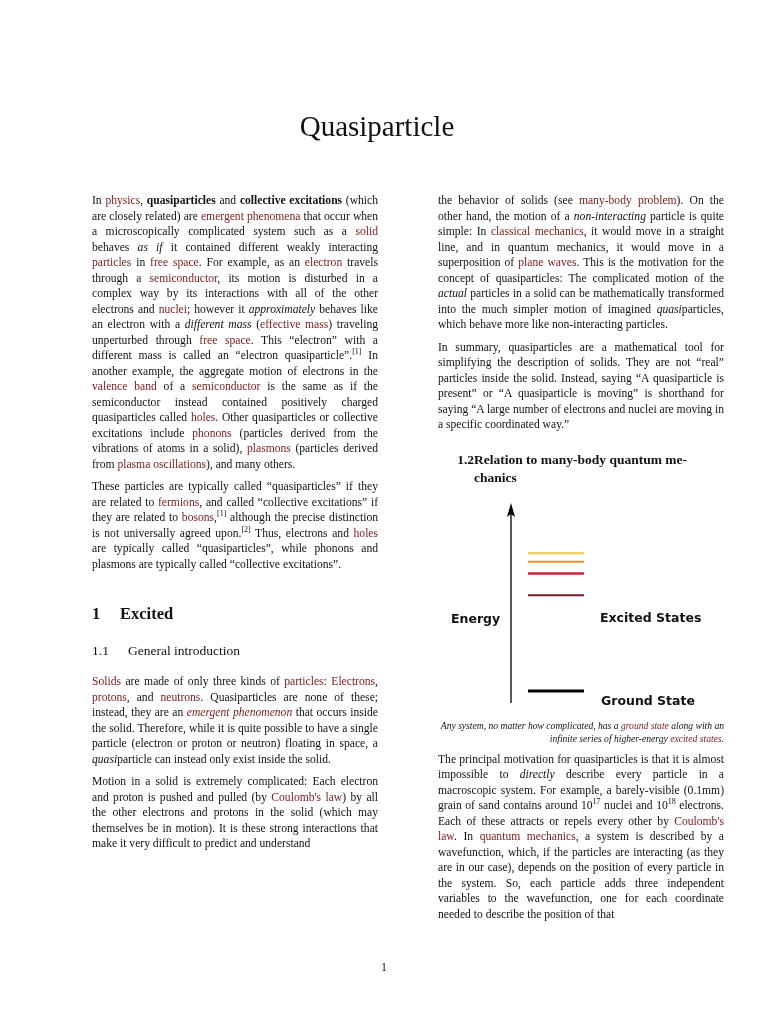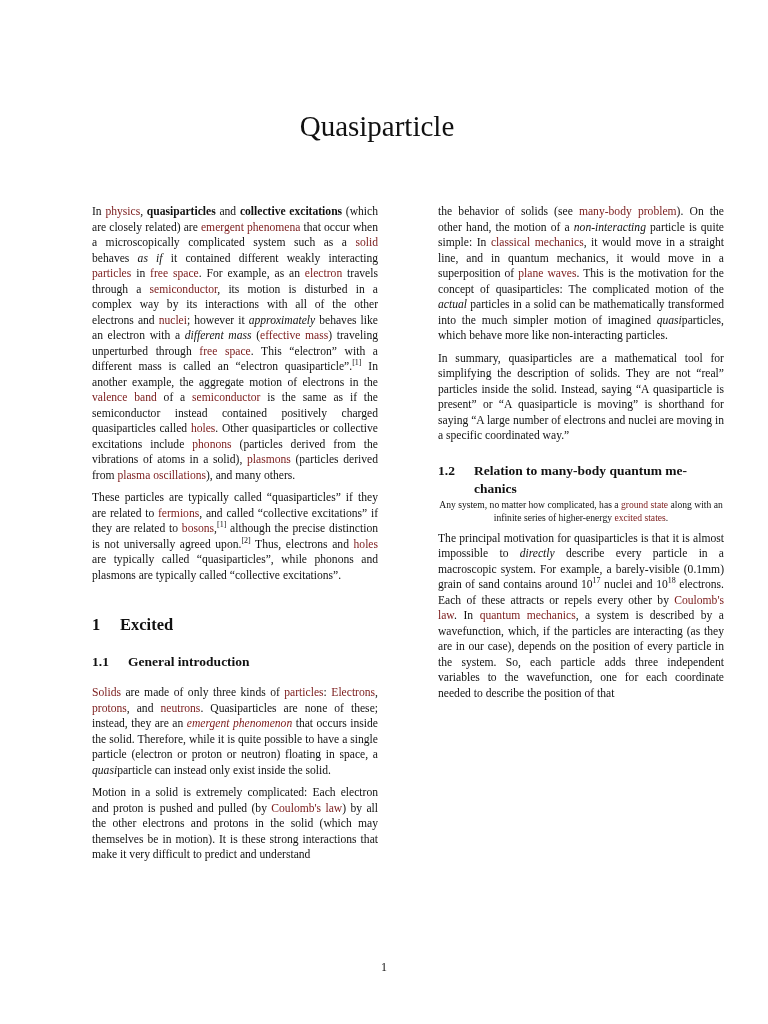--- a/index.html
+++ b/index.html
@@ -1,37 +1,37 @@
 <!DOCTYPE html>
 <html><head>
 <meta charset="utf-8">
 <style>
   html, body { margin: 0; padding: 0; background: #ffffff; }
   body { width: 768px; height: 1024px; position: relative; overflow: hidden;
          font-family: "Liberation Serif", "DejaVu Serif", serif; color: #111; }
   .title { position: absolute; left: 0; width: 754px; top: 110px; text-align: center;
            font-size: 29px; font-weight: normal; margin: 0; }
-  .col { position: absolute; top: 204px; width: 286px; font-size: 11.6px; line-height: 15.5px;
+  .col { position: absolute; top: 193px; width: 286px; font-size: 11.6px; line-height: 15.5px;
          text-align: justify; hyphens: manual; }
   .col-left { left: 92px; }
   .col-right { left: 390px; margin-left: 48px; }
   .col p { margin: 0 0 7px 0; }
   a.lnk { color: #7a1a1a; text-decoration: none; }
   b { font-weight: bold; }
   sup { font-size: 8px; line-height: 0; vertical-align: super; }
   .sec1 { margin: 32px 0 0 0; font-size: 16.5px; font-weight: bold; line-height: 20px; }
   .sec1 .num { display: inline-block; width: 28px; }
-  .sec2 { margin: 18px 0 14px 0; font-size: 13.5px; font-weight: bold; line-height: 18px; }
+  .sec2 { margin: 18px 0 14px 0; font-size: 13.5px; font-weight: normal; line-height: 18px; }
   .sec2 .num { display: inline-block; width: 36px; }
   .sec2r { margin: 18px 0 0 0; font-size: 13.5px; font-weight: bold; line-height: 18px;
            padding-left: 36px; text-indent: -36px; text-align: left; }
-  .sec2r .num { display: inline-block; width: 36px; text-indent: 0; }
+  .sec2r .num { display: inline-block; width: 36px; text-indent: 0; text-align: right; }
   .figure { position: relative; height: 232px; margin: 0; }
   .figure svg { position: absolute; left: 0; top: 0; }
-  .caption { font-size: 9.6px; line-height: 13px; text-align: center; margin: 0 0 14px 0; }
+  .caption { font-style: italic; font-size: 9.6px; line-height: 13px; text-align: right; margin: 0 0 14px 0; }
   .pagenum { position: absolute; top: 960px; left: 0; width: 768px; text-align: center; font-size: 12px; }
 </style>
 </head>
 <body>
 
 <h1 class="title">Quasiparticle</h1>
 
 <div class="col col-left">
   <p><span>In </span><a class="lnk">physics</a><span>, </span><span><b>quasiparticles</b></span><span> and </span><span><b>collective excitations</b></span><span> (which are closely related) are </span><a class="lnk">emergent phenomena</a><span> that occur when a microscopically complicated system such as a </span><a class="lnk">solid</a><span> behaves </span><span><i>as if</i></span><span> it contained different weakly interacting </span><a class="lnk">particles</a><span> in </span><a class="lnk">free space</a><span>.  For example, as an </span><a class="lnk">electron</a><span> travels through a </span><a class="lnk">semiconductor</a><span>, its motion is disturbed in a complex way by its interactions with all of the other electrons and </span><a class="lnk">nuclei</a><span>; however it </span><span><i>approximately</i></span><span> behaves like an electron with a </span><span><i>different mass</i></span><span> (</span><a class="lnk">effective mass</a><span>) traveling unperturbed through </span><a class="lnk">free space</a><span>.  This “electron” with a different mass is called an “electron quasiparticle”.</span><sup>[1]</sup><span> In another example, the aggregate mo­tion of electrons in the </span><a class="lnk">valence band</a><span> of a </span><a class="lnk">semiconductor</a><span> is the same as if the semiconductor instead contained pos­itively charged quasiparticles called </span><a class="lnk">holes</a><span>.  Other quasi­particles or collective excitations include </span><a class="lnk">phonons</a><span> (par­ticles derived from the vibrations of atoms in a solid), </span><a class="lnk">plasmons</a><span> (particles derived from </span><a class="lnk">plasma oscillations</a><span>), and many others.</span></p>
   <p><span>These particles are typically called “quasiparticles” if they are related to </span><a class="lnk">fermions</a><span>, and called “collective excita­tions” if they are related to </span><a class="lnk">bosons</a><span>,</span><sup>[1]</sup><span> although the precise distinction is not universally agreed upon.</span><sup>[2]</sup><span> Thus, elec­trons and </span><a class="lnk">holes</a><span> are typically called “quasiparticles”, while phonons and plasmons are typically called “collective ex­citations”.</span></p>
@@ -42,17 +42,33 @@
     <span class="num">1.1</span><span>General introduction</span>
   </h3>
   <p><a class="lnk">Solids</a><span> are made of only three kinds of </span><a class="lnk">particles</a><span>: </span><a class="lnk">Electrons</a><span>, </span><a class="lnk">protons</a><span>, and </span><a class="lnk">neutrons</a><span>. Quasiparticles are none of these; instead, they are an </span><a class="lnk"><i>emergent phenomenon</i></a><span> that occurs inside the solid. Therefore, while it is quite possi­ble to have a single particle (electron or proton or neutron) floating in space, a </span><span><i>quasi</i></span><span>particle can instead only exist in­side the solid.</span></p>
   <p><span>Motion in a solid is extremely complicated:  Each elec­tron and proton is pushed and pulled (by </span><a class="lnk">Coulomb's law</a><span>) by all the other electrons and protons in the solid (which may themselves be in motion). It is these strong interac­tions that make it very difficult to predict and understand</span></p>
 </div>
 
 <div class="col col-right">
   <p><span>the behavior of solids (see </span><a class="lnk">many-body problem</a><span>). On the other hand, the motion of a </span><span><i>non-interacting</i></span><span> particle is quite simple: In </span><a class="lnk">classical mechanics</a><span>, it would move in a straight line, and in quantum mechanics, it would move in a superposition of </span><a class="lnk">plane waves</a><span>. This is the motivation for the concept of quasiparticles:  The complicated motion of the </span><span><i>actual</i></span><span> particles in a solid can be mathematically transformed into the much simpler motion of imagined </span><span><i>quasi</i></span><span>particles, which behave more like non-interacting particles.</span></p>
   <p><span>In summary, quasiparticles are a mathematical tool for simplifying the description of solids. They are not “real” particles inside the solid. Instead, saying “A quasiparticle is present” or “A quasiparticle is moving” is shorthand for saying “A large number of electrons and nuclei are moving in a specific coordinated way.”</span></p>
   <h3 class="sec2r"><span class="num">1.2</span><span>Relation to many-body quantum me­chanics</span></h3>
+  <div class="figure">
+    <svg width="290" height="232" viewBox="0 0 290 232">
+      <line x1="73" y1="216" x2="73" y2="24" stroke="#000" stroke-width="1.3"></line>
+      <polygon points="73,16 69,30 73,27 77,30" fill="#000"></polygon>
+      <text x="13" y="136" font-family="DejaVu Sans, sans-serif" font-weight="bold" font-size="12.5" fill="#111">Energy</text>
+      <g id="levels">
+          <line x1="90" x2="146" y1="66.24000000000001" y2="66.24000000000001" stroke="#e8c84a" stroke-width="2"></line>
+          <line x1="90" x2="146" y1="74.63999999999999" y2="74.63999999999999" stroke="#e89030" stroke-width="2"></line>
+          <line x1="90" x2="146" y1="86.4" y2="86.4" stroke="#d0223a" stroke-width="2.5"></line>
+          <line x1="90" x2="146" y1="108.24000000000001" y2="108.24000000000001" stroke="#7a1c28" stroke-width="2"></line>
+          <line x1="90" x2="146" y1="204" y2="204" stroke="#000000" stroke-width="3"></line>
+        </g>
+      <text x="162" y="135" font-family="DejaVu Sans, sans-serif" font-weight="bold" font-size="12.5" fill="#111">Excited States</text>
+      <text x="163" y="218" font-family="DejaVu Sans, sans-serif" font-weight="bold" font-size="12.5" fill="#111">Ground State</text>
+    </svg>
+  </div>
   <p class="caption"><span>Any system, no matter how complicated, has a </span><a class="lnk">ground state</a><span> along with an infinite series of higher-energy </span><a class="lnk">excited states</a><span>.</span></p>
   <p><span>The principal motivation for quasiparticles is that it is almost impossible to </span><span><i>directly</i></span><span> describe every particle in a macroscopic system.  For example, a barely-visible (0.1mm) grain of sand contains around 10</span><sup>17</sup><span> nuclei and 10</span><sup>18</sup><span> electrons.  Each of these attracts or repels every other by </span><a class="lnk">Coulomb's law</a><span>. In </span><a class="lnk">quantum mechanics</a><span>, a system is described by a wavefunction, which, if the particles are interacting (as they are in our case), depends on the posi­tion of every particle in the system. So, each particle adds three independent variables to the wavefunction, one for each coordinate needed to describe the position of that</span></p>
 </div>
 
 <div class="pagenum">1</div>
 
 </body></html>

